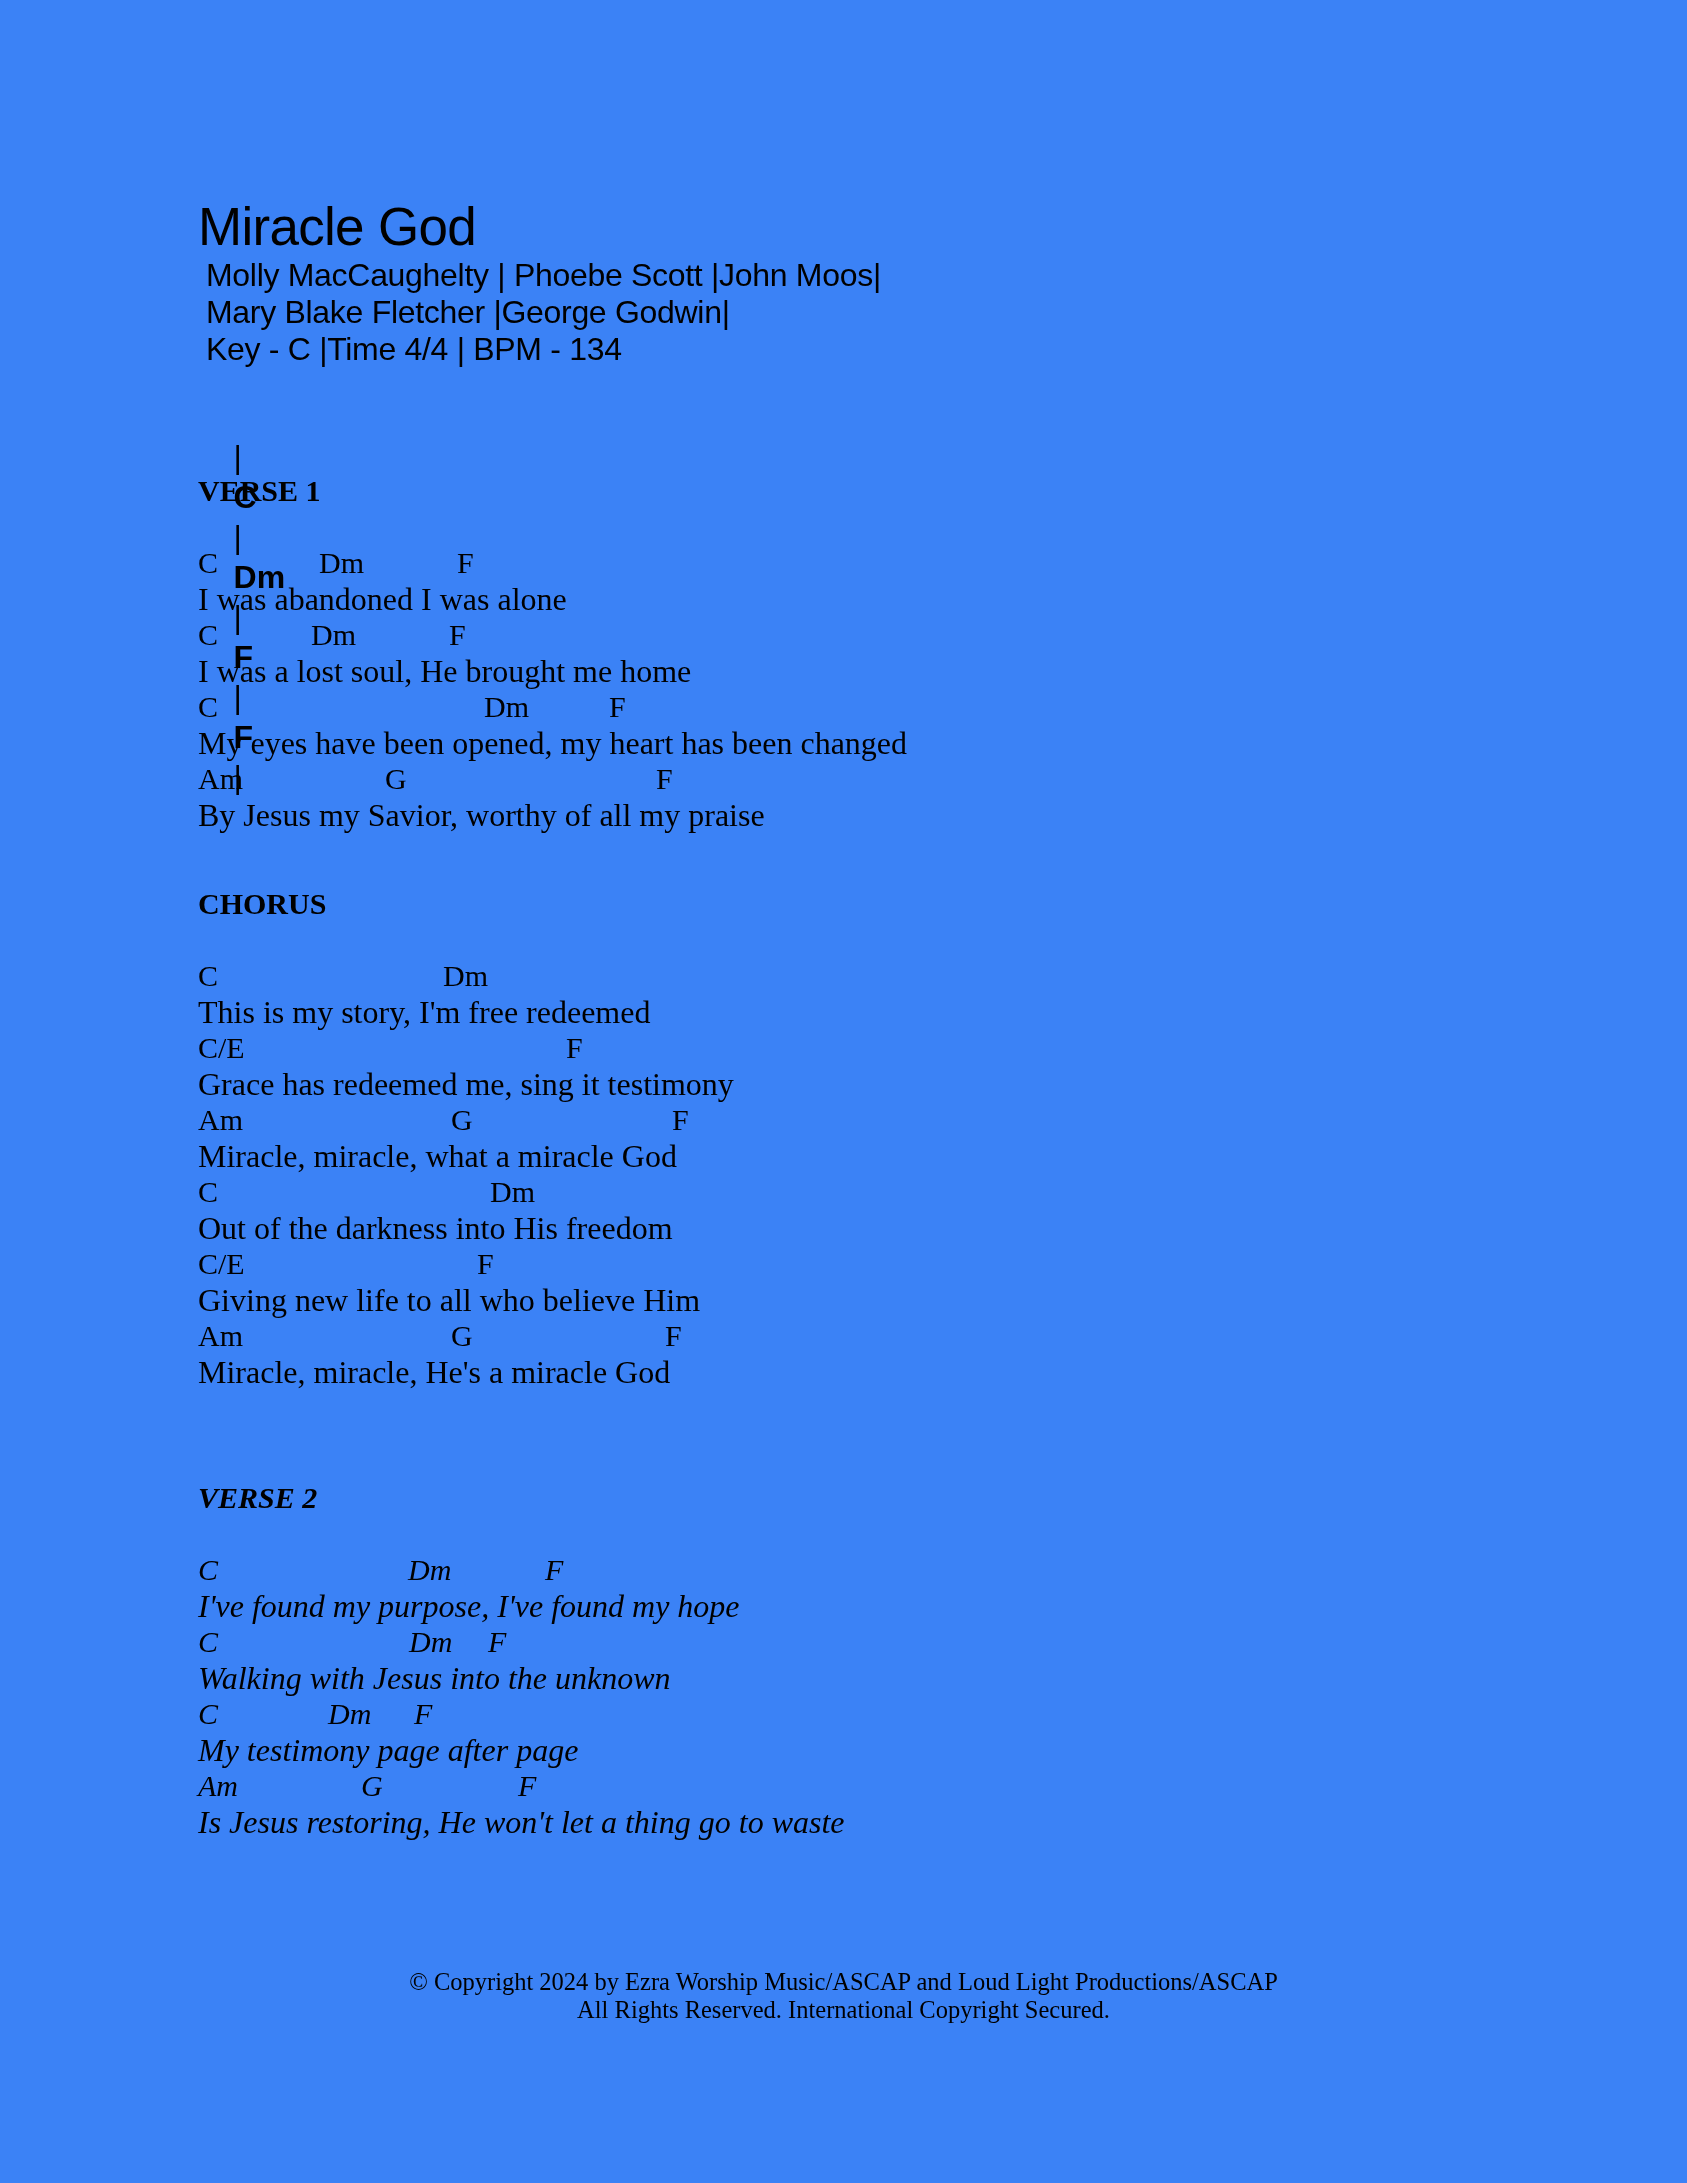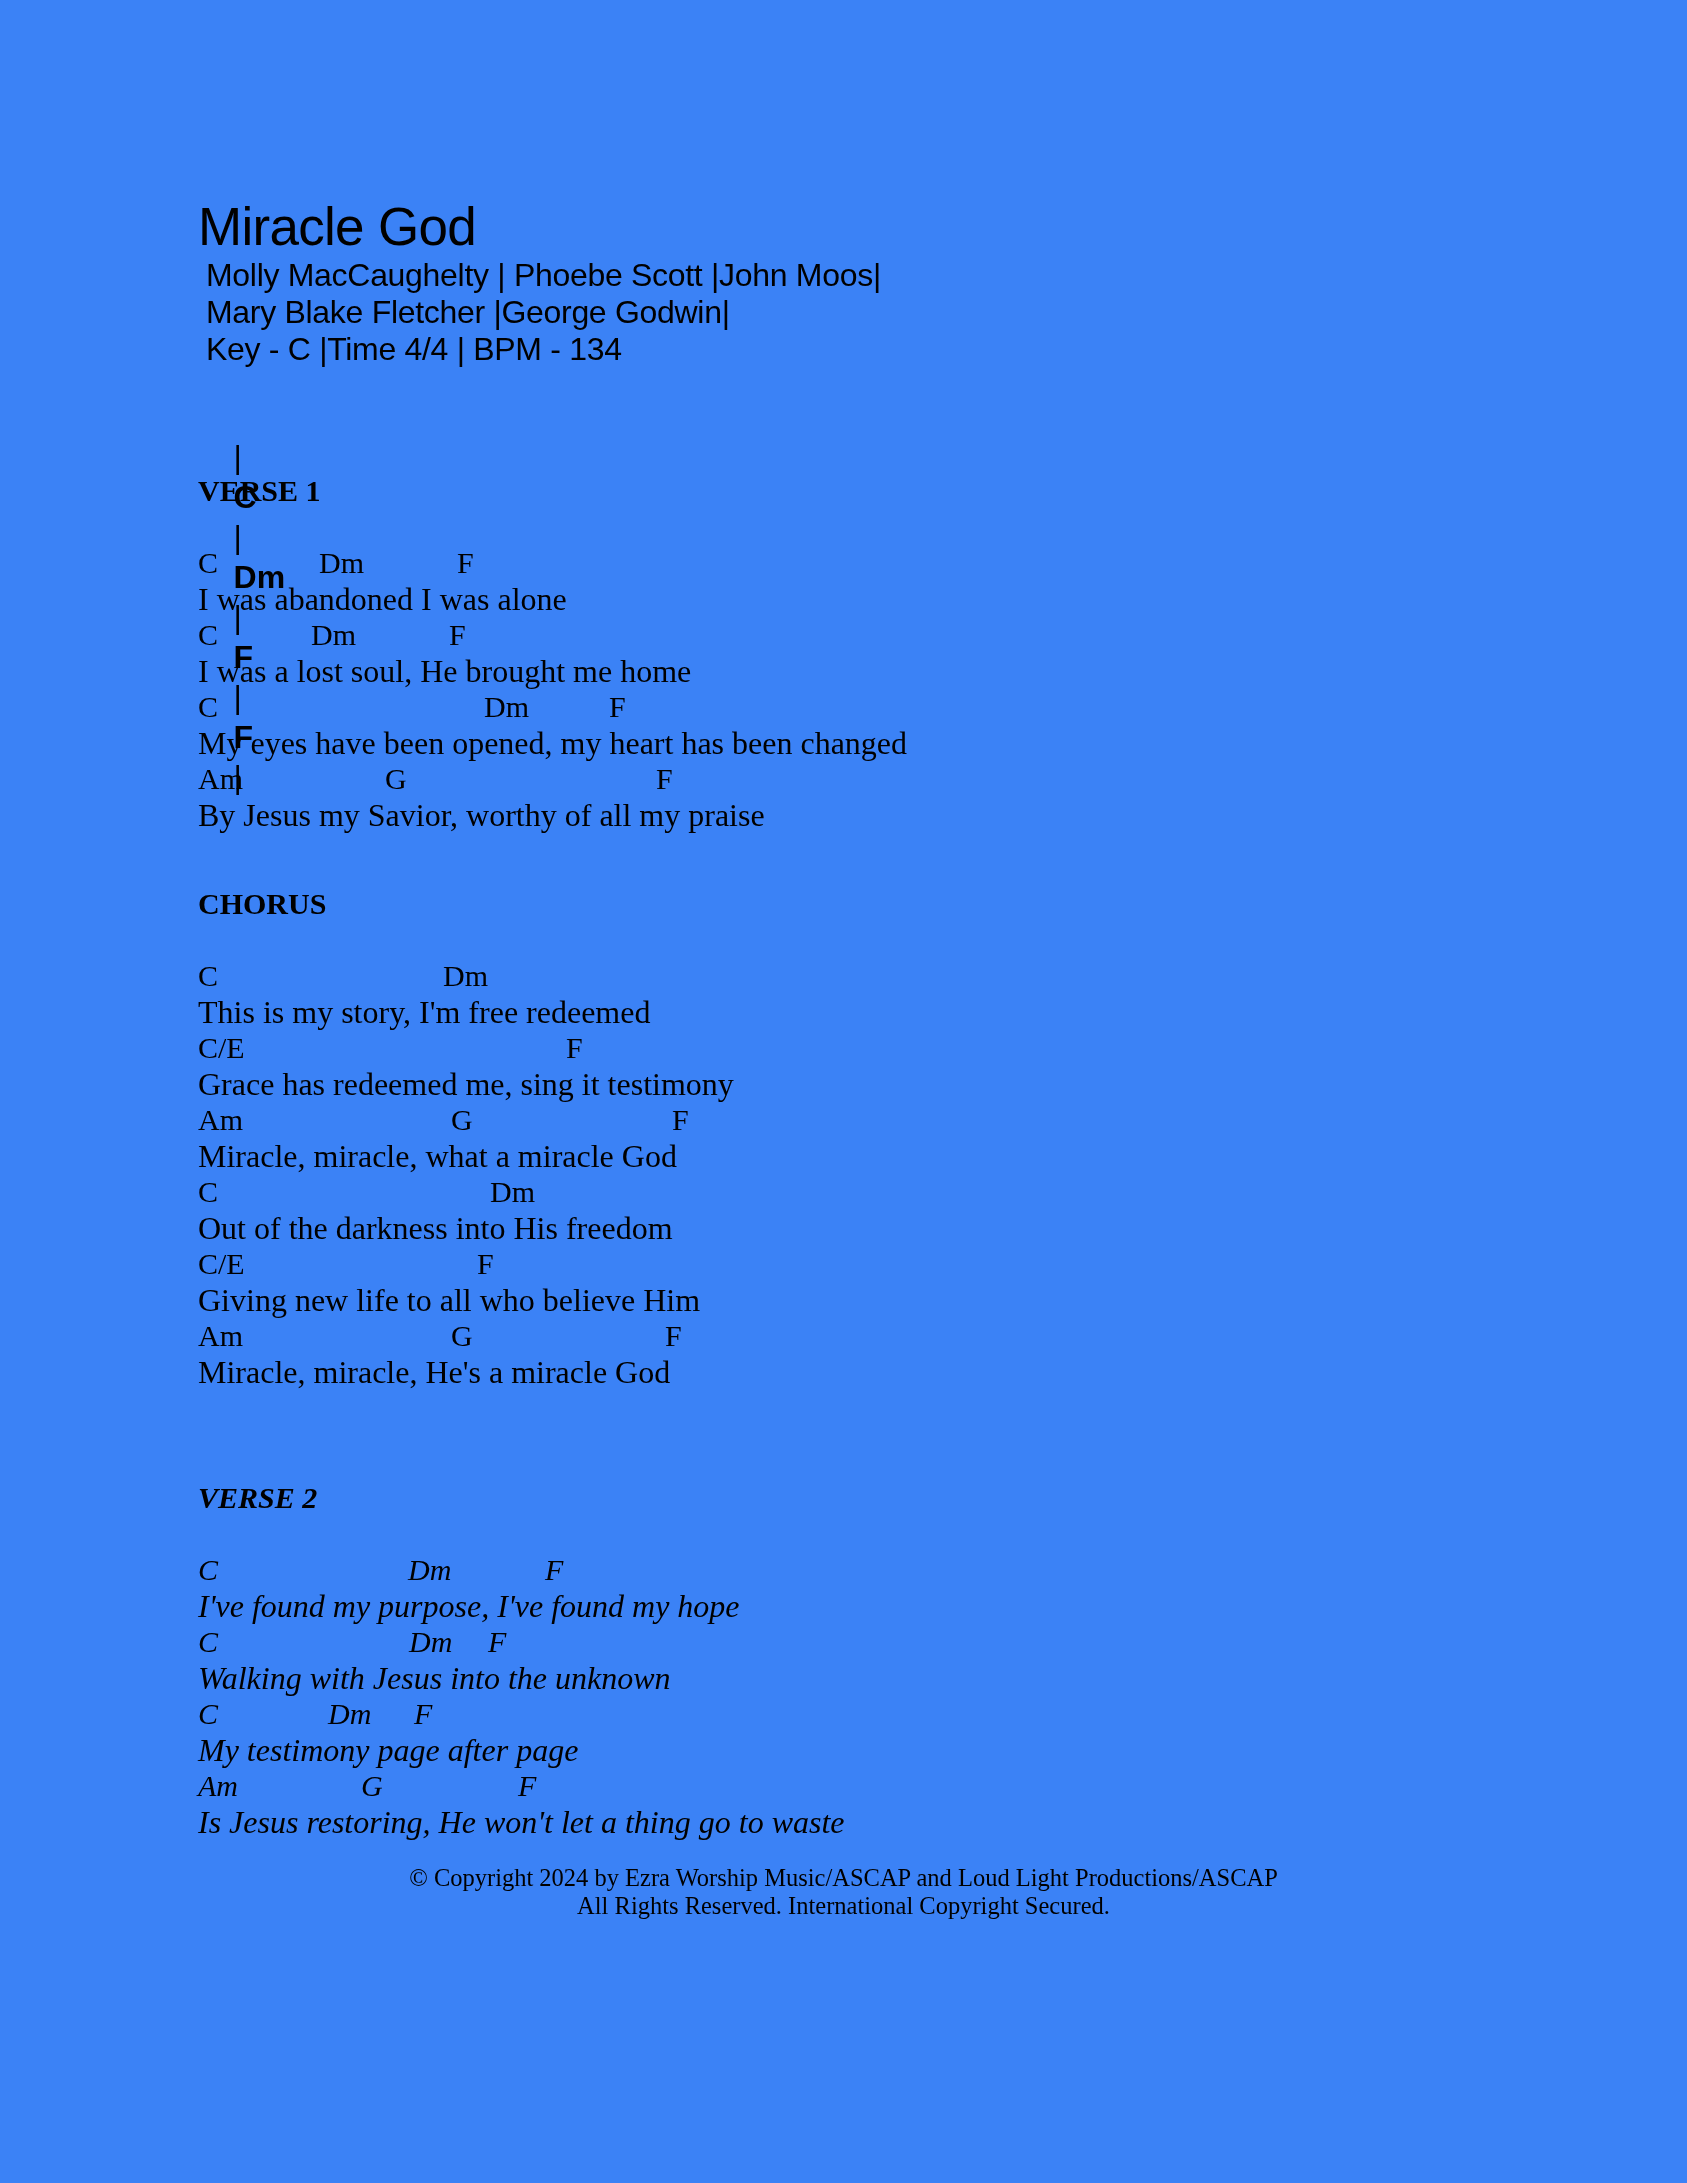--- a/index.html
+++ b/index.html
@@ -9,21 +9,21 @@
   .title { font-family: "Liberation Sans", sans-serif; font-size: 53px; line-height: 61px; margin: 0; font-weight: normal; letter-spacing: -0.7px; }
   .meta-line { font-family: "Liberation Sans", sans-serif; font-size: 32px; line-height: 37px; letter-spacing: -0.3px; margin-left: 8px; }
   .intro { position: absolute; left: 198px; top: 397px; font-family: Liberation Sans, sans-serif; font-weight: bold; font-size: 32px; line-height: 40px; white-space: pre; }
   .intro .bar { font-weight: normal; }
   .section { position: absolute; left: 198px; }
   .section-heading { font-family: "Liberation Serif", serif; font-weight: bold; font-size: 30px; line-height: 37px; margin: 0 0 36px 0; }
   .line-pair { position: relative; }
   .chord-row { position: relative; height: 36px; font-family: "Liberation Serif", serif; font-size: 30px; line-height: 36px; }
   .chord { position: absolute; top: 0; white-space: pre; }
   .lyric-row { font-family: "Liberation Serif", serif; font-size: 32px; line-height: 36px; height: 36px; white-space: pre; }
-  .footer { position: absolute; left: 0; width: 1687px; top: 1864px; text-align: center; font-family: "Liberation Serif", serif; font-size: 24.5px; line-height: 28px; }
+  .footer { position: absolute; left: 0; width: 1687px; top: 1968px; text-align: center; font-family: "Liberation Serif", serif; font-size: 24.5px; line-height: 28px; }
 </style>
 </head>
 <body>
 
 <div class="page">
 
   <div class="header">
     <h1 class="title">Miracle God</h1>
     <div class="meta-line">Molly MacCaughelty | Phoebe Scott |John Moos|</div>
     <div class="meta-line">Mary Blake Fletcher |George Godwin|</div>

